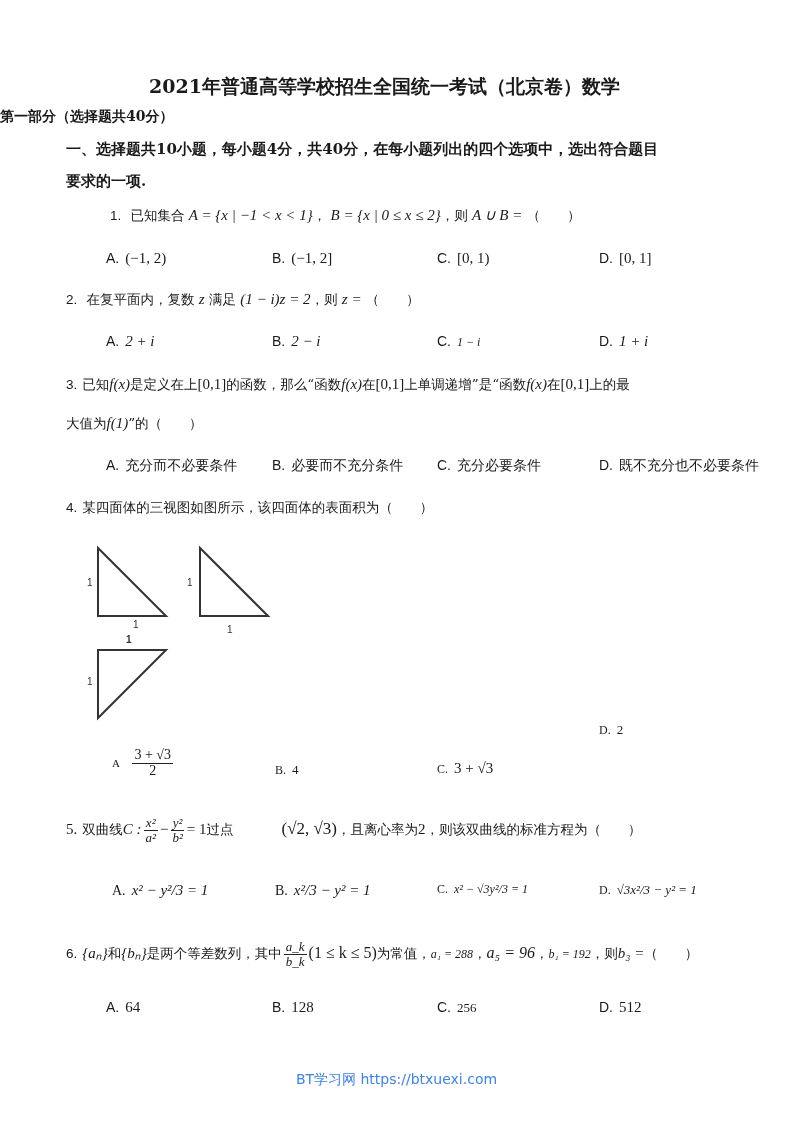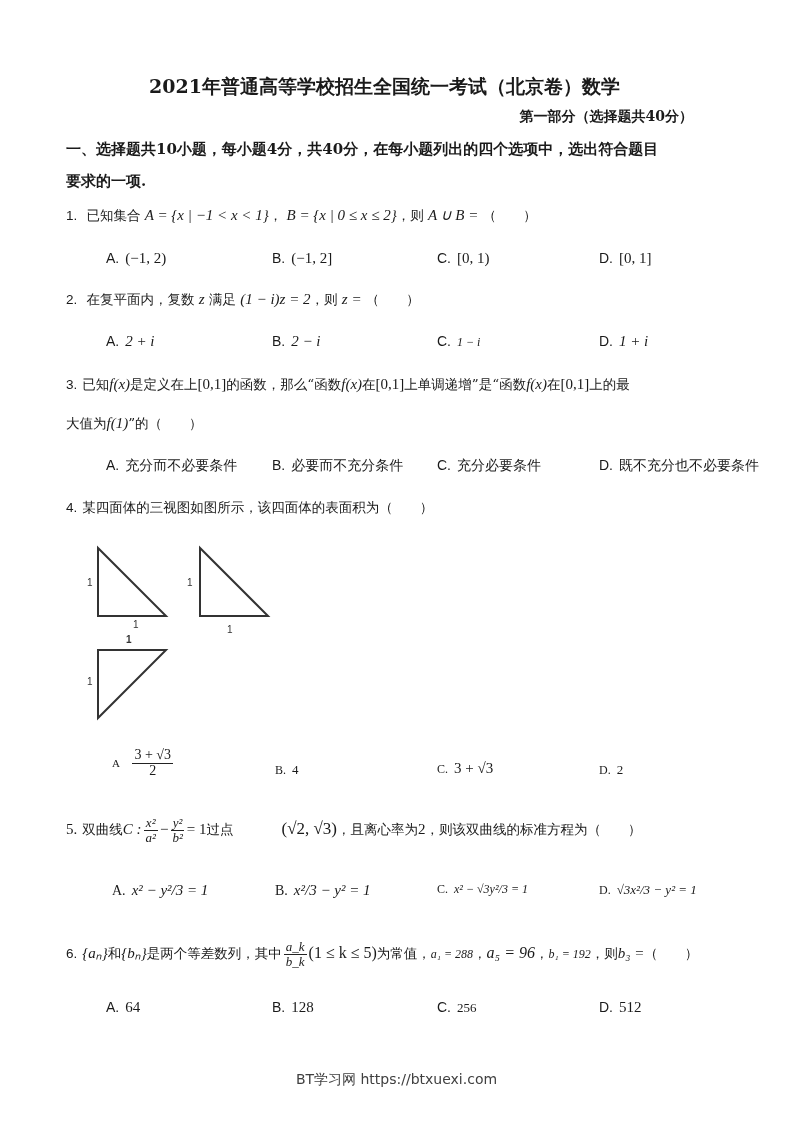--- a/index.html
+++ b/index.html
@@ -1,44 +1,44 @@
 <!DOCTYPE html>
 <html><head>
 <meta charset="utf-8">
 <style>
   html, body { margin:0; padding:0; background:#ffffff; }
   body { width:793px; height:1122px; position:relative; overflow:hidden;
          font-family:"DejaVu Serif","Liberation Serif",serif; color:#1a1a1a; }
   .abs { position:absolute; white-space:nowrap; }
   .title { top:74px; left:0; width:769px; text-align:center; font-size:19px; font-weight:bold; }
-  .subtitle { top:108px; left:0; width:693px; text-align:right; font-size:14px; font-weight:bold; }
+  .subtitle { top:108px; left:0; width:693px; text-align:left; font-size:14px; font-weight:bold; }
   .instr { left:66px; font-size:15px; font-weight:bold; }
   .q { left:66px; font-size:13.5px; }
   .q .num { font-family:"Liberation Sans",sans-serif; margin-right:5px; }
   .m { font-family:"Liberation Serif",serif; font-style:italic; font-size:15px; }
   .mr { font-family:"Liberation Serif",serif; font-size:15px; }
   .opt { font-size:14px;margin-left:40px; }
   .opt .lbl { font-family:"Liberation Sans",sans-serif; margin-right:6px; }
   .opt .lbl.serif { font-family:"Liberation Serif",serif; }
   .frac { display:inline-flex; flex-direction:column; align-items:center; vertical-align:middle; margin:0 2px; }
   .frac .n { border-bottom:1px solid #222; padding:0 2px; line-height:1.05; }
   .frac .d { padding:0 2px; line-height:1.05; }
   svg.fig { position:absolute; left:0; top:0; }
   .figlabel { position:absolute; font-family:"Liberation Sans",sans-serif; font-size:10px; color:#333; }
-  .footer { top:1071px; left:0; width:793px; text-align:center; font-family:"DejaVu Sans","Liberation Sans",sans-serif; font-size:14px; color:#404040; }
+  .footer { top:1071px; left:0; width:793px; text-align:center; font-family:"DejaVu Sans","Liberation Sans",sans-serif; font-size:14px; color:#3b82f6; }
 </style>
 </head>
 <body>
 
 <div class="abs title">2021年普通高等学校招生全国统一考试（北京卷）数学</div>
 <div class="abs subtitle">第一部分（选择题共40分）</div>
 <div class="abs instr" style="top:140px;">一、选择题共10小题，每小题4分，共40分，在每小题列出的四个选项中，选出符合题目</div>
 <div class="abs instr" style="top:172px;">要求的一项.</div>
 
-<div class="abs q" style="top:206px;">
+<div class="abs q" style="top:206px;margin-left:44px;">
   <span class="num">1.</span>
   <span>已知集合</span>
   <span class="m">A = {x | −1 &lt; x &lt; 1}</span><span>，</span>
   <span class="m">B = {x | 0 ≤ x ≤ 2}</span><span>，则</span>
   <span class="m">A ∪ B =</span>
   <span>（　　）</span>
 </div>
 <div class="abs opt q" style="top:250px;left:66px;"><span class="lbl">A.</span><span class="mr">(−1, 2)</span></div>
 <div class="abs opt q" style="top:250px;left:232px;"><span class="lbl">B.</span><span class="mr">(−1, 2]</span></div>
 <div class="abs opt q" style="top:250px;left:397px;"><span class="lbl">C.</span><span class="mr">[0, 1)</span></div>
@@ -89,21 +89,21 @@
 
 <div class="abs opt" style="top:748px;left:72px;">
   <span class="lbl serif" style="font-size:11px;">A</span>
   <span class="frac mr" style="font-size:14px;">
       <span class="n">3 + √3</span>
       <span class="d">2</span>
     </span>
 </div>
 <div class="abs opt" style="top:762px;left:235px;font-size:12px;"><span class="lbl serif">B.</span><span class="mr" style="font-size:13px;">4</span></div>
 <div class="abs opt" style="top:760px;left:397px;font-size:12px;"><span class="lbl serif">C.</span><span class="mr">3 + √3</span></div>
-<div class="abs opt" style="top:762px;left:559px;font-size:12px;"><span class="lbl serif">D.</span><span class="mr" style="font-size:13px;">2</span></div>
+<div class="abs opt" style="top:722px;left:559px;font-size:12px;"><span class="lbl serif">D.</span><span class="mr" style="font-size:13px;">2</span></div>
 
 <div class="abs q" style="top:816px;">
   <span class="num" style="font-family:'Liberation Serif',serif;font-size:15px;">5.</span><span>双曲线</span><span class="m">C :</span><span class="frac m" style="font-size:13px;">
       <span class="n">x²</span>
       <span class="d">a²</span>
     </span><span class="mr">−</span><span class="frac m" style="font-size:13px;">
       <span class="n">y²</span>
       <span class="d">b²</span>
     </span><span class="mr">= 1</span><span>过点</span><span class="mr" style="font-size:17px;margin-left:48px;">(√2, √3)</span><span>，且离心率为</span><span class="mr">2</span><span>，则该双曲线的标准方程为（　　）</span>
 </div>

